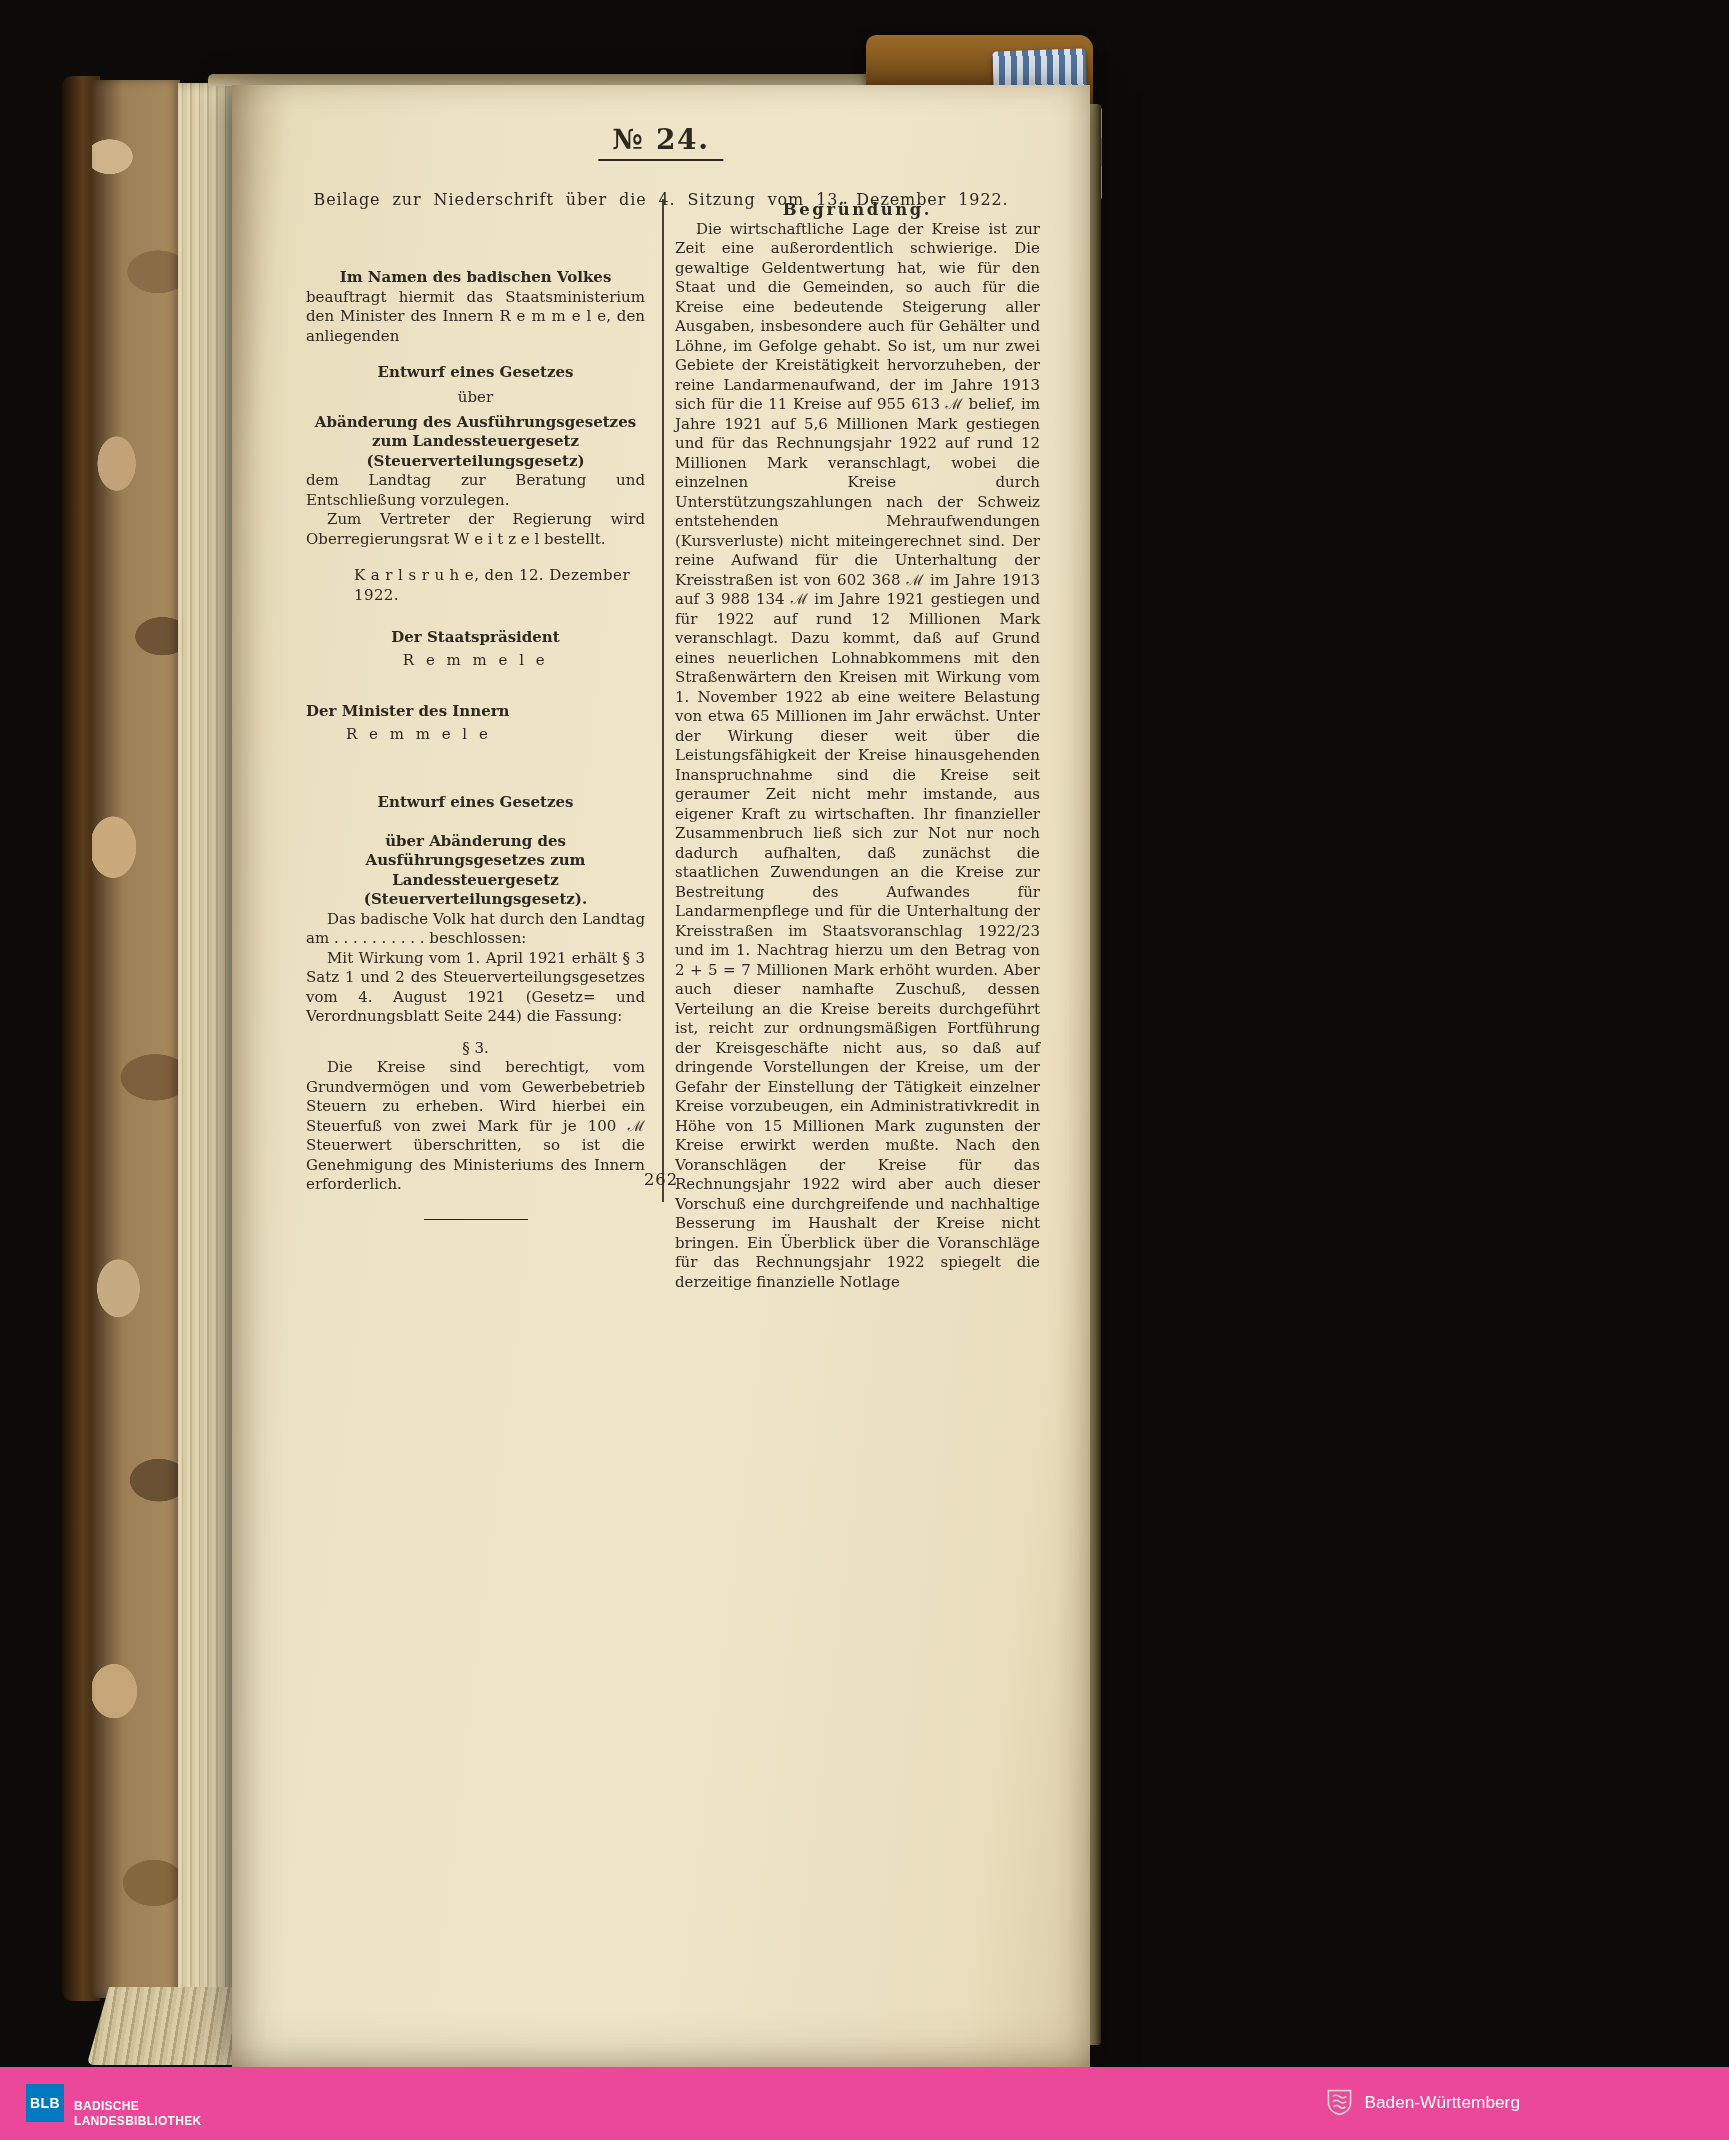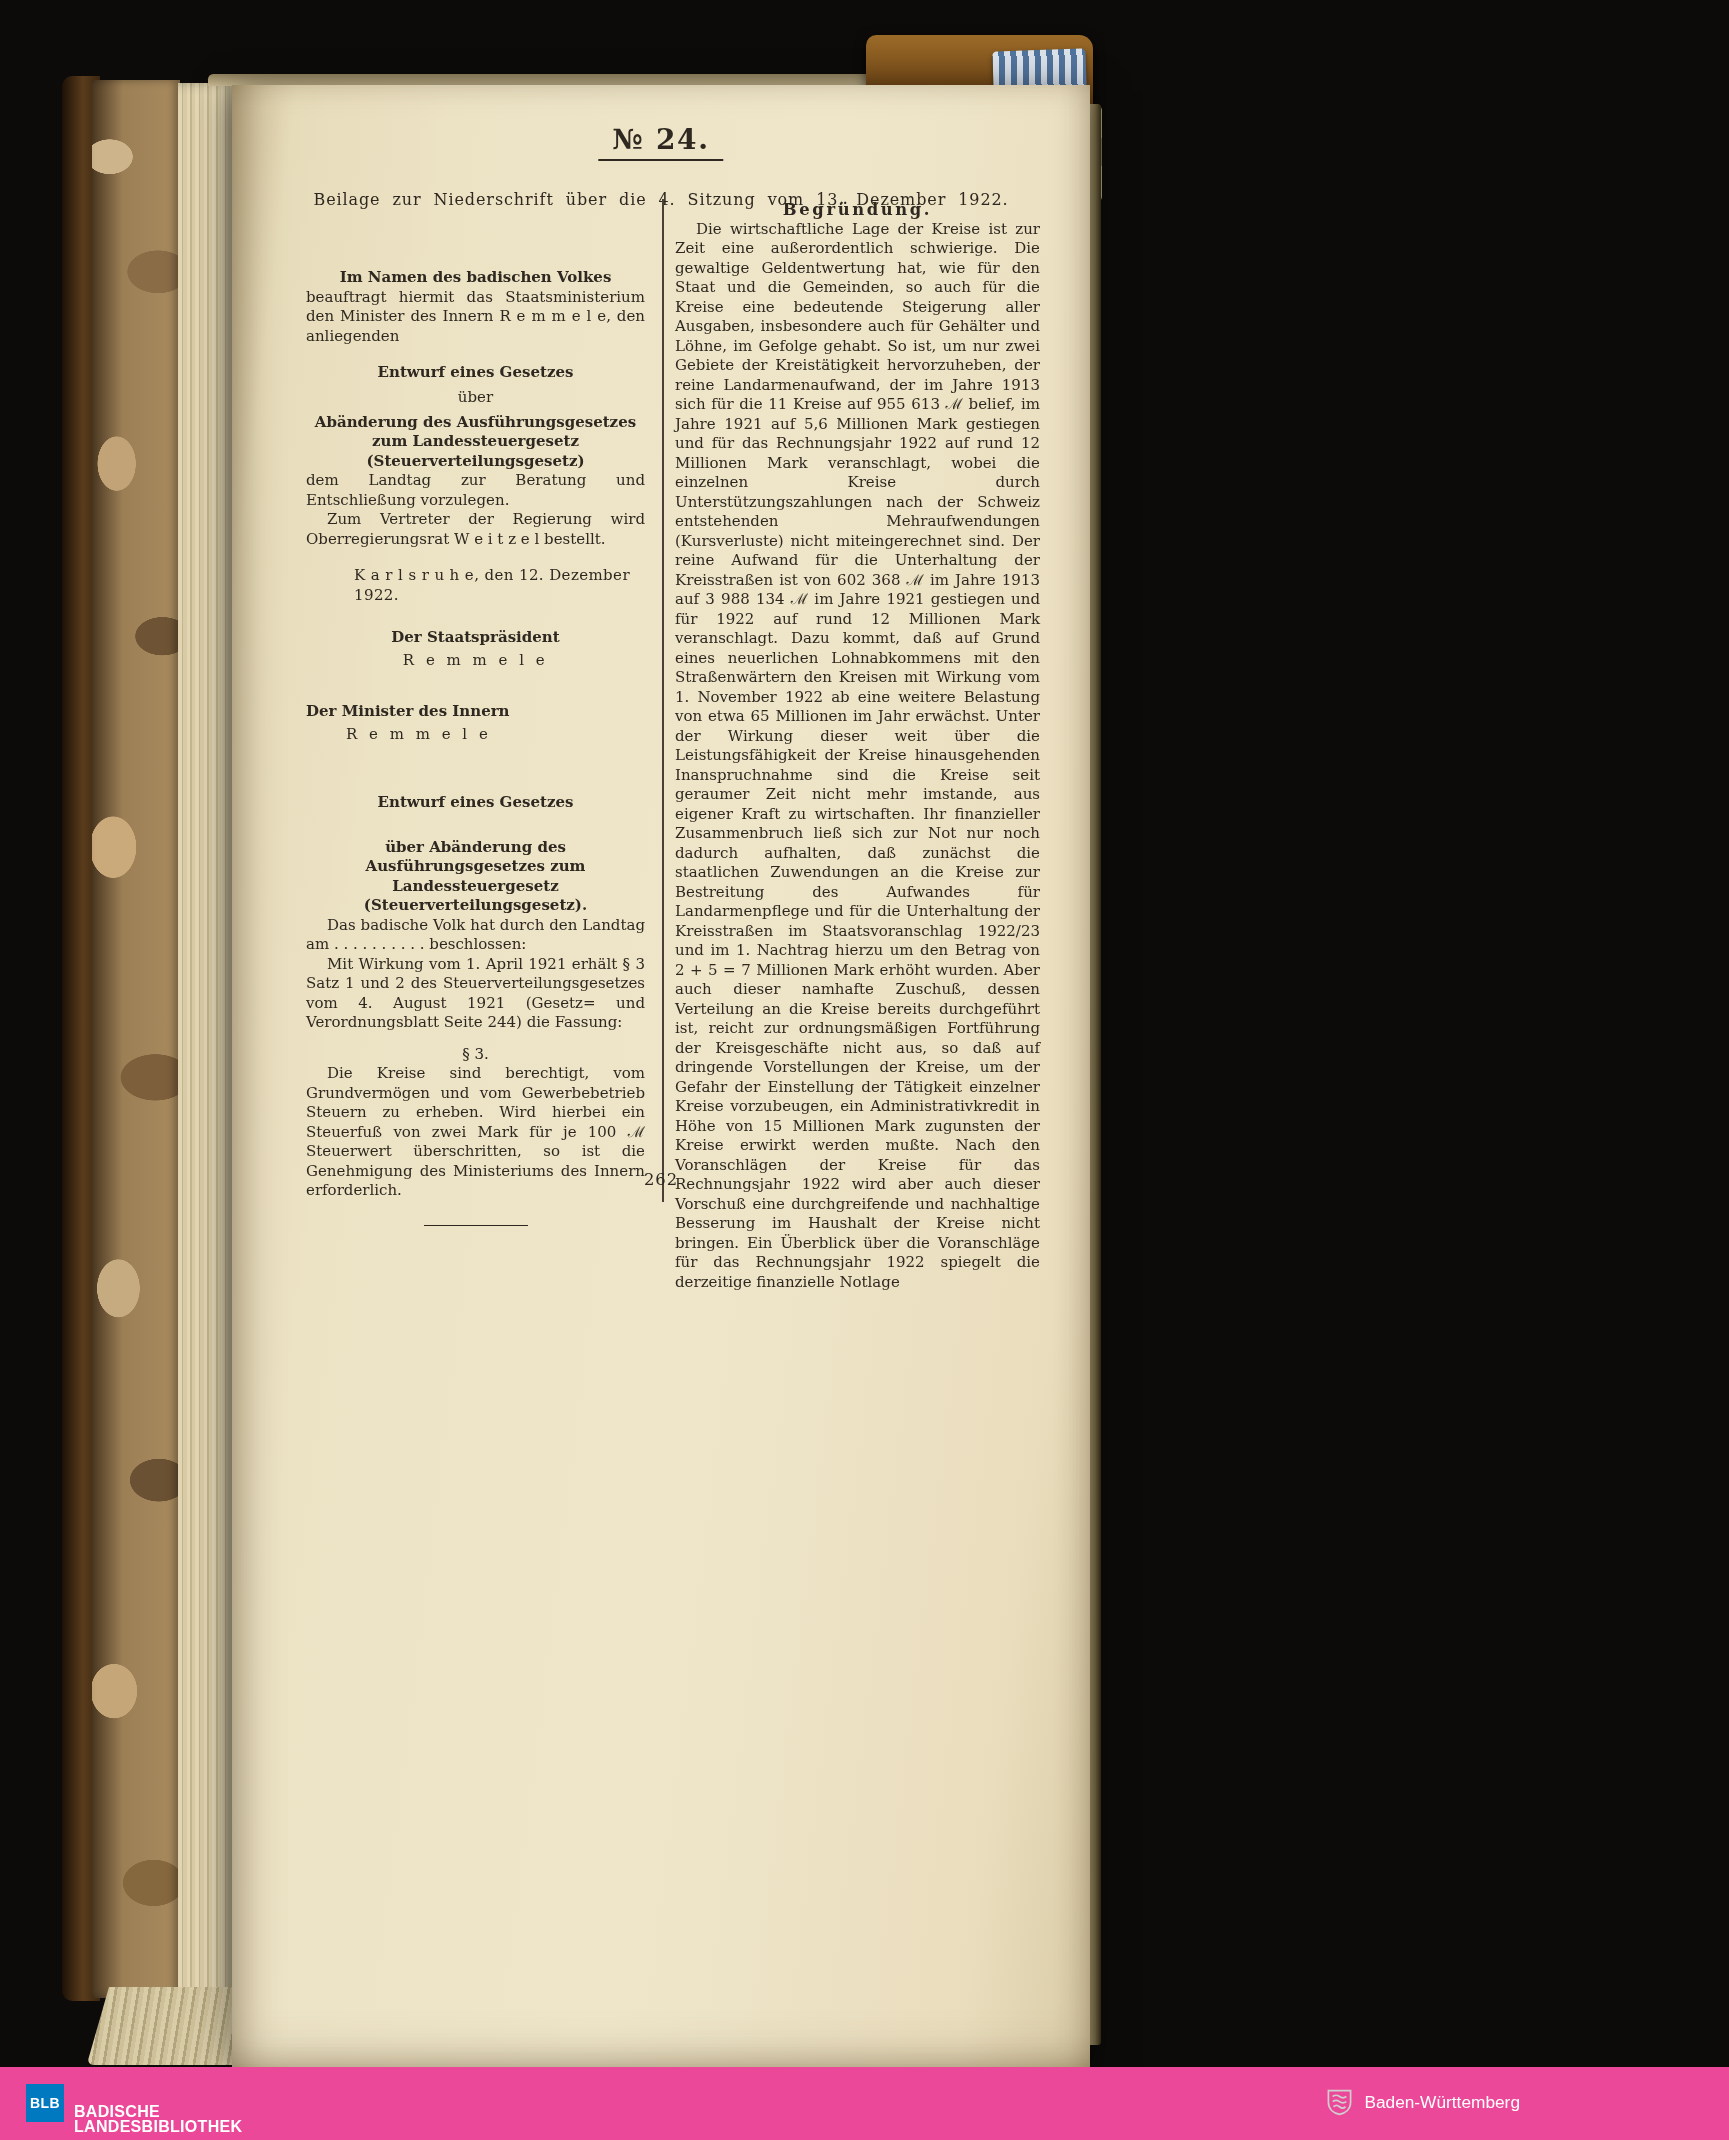--- a/index.html
+++ b/index.html
@@ -101,21 +101,21 @@
   }
   .rcol{
     position:absolute;left:443px;top:115px;width:365px;
     font-size:15px;line-height:19.5px;
   }
   .lcol p,.rcol p{margin:0;text-align:justify;}
   .ind{text-indent:21px;}
   .lh,.ct{font-weight:bold;text-align:center;}
   .cu{text-align:center;}
   .sp{letter-spacing:3.5px;}
-  .m6{margin-top:5.2px}.m10{margin-top:25px}.m14{margin-top:12px}
+  .m6{margin-top:5.2px}.m10{margin-top:19px}.m14{margin-top:12px}
   .m20{margin-top:17.3px}.m24{margin-top:21px}.m56{margin-top:48px}
   .dateline{margin-top:17.3px;padding-left:48px;letter-spacing:0.4px;}
   .ministry{margin-top:21px;text-align:center;line-height:22.5px;}
   .ministry .b{font-weight:bold;}
   .minister{margin-top:29px;line-height:22.5px;}
   .minister .t{font-weight:bold;}
   .minister .name{padding-left:40px;}
   .endrule{width:104px;height:0;border-top:1.7px solid #2f2820;margin:24px auto 0;}
   .rhead{font-weight:bold;text-align:center;letter-spacing:2.6px;font-size:16.4px;}
   .rbody{margin-top:10.4px;text-indent:21px;}
@@ -127,22 +127,22 @@
   .footer{
     position:absolute;left:0;top:2067px;width:1729px;height:74px;
     background:#ec4899;font-family:"Liberation Sans", sans-serif;
   }
   .blb-badge{
     position:absolute;left:26px;top:17.3px;width:38px;height:38px;
     background:#0079c1;color:#fff;font-weight:bold;font-size:14px;
     display:flex;align-items:center;justify-content:center;letter-spacing:0.4px;
   }
   .lib-name{
-    position:absolute;left:74px;top:38px;color:#fff;font-weight:bold;
-    font-size:16px;line-height:14.7px;letter-spacing:0.3px;
+    position:absolute;left:74px;top:32px;color:#fff;font-weight:bold;
+    font-size:12px;line-height:14.7px;letter-spacing:0.3px;
   }
   .bw-group{
     position:absolute;left:1325px;top:21px;display:flex;align-items:center;gap:10.4px;
     color:#fff;font-size:17.3px;
   }
 </style>
 </head>
 <body>
 
 <div class="spine-leather-left"></div>

